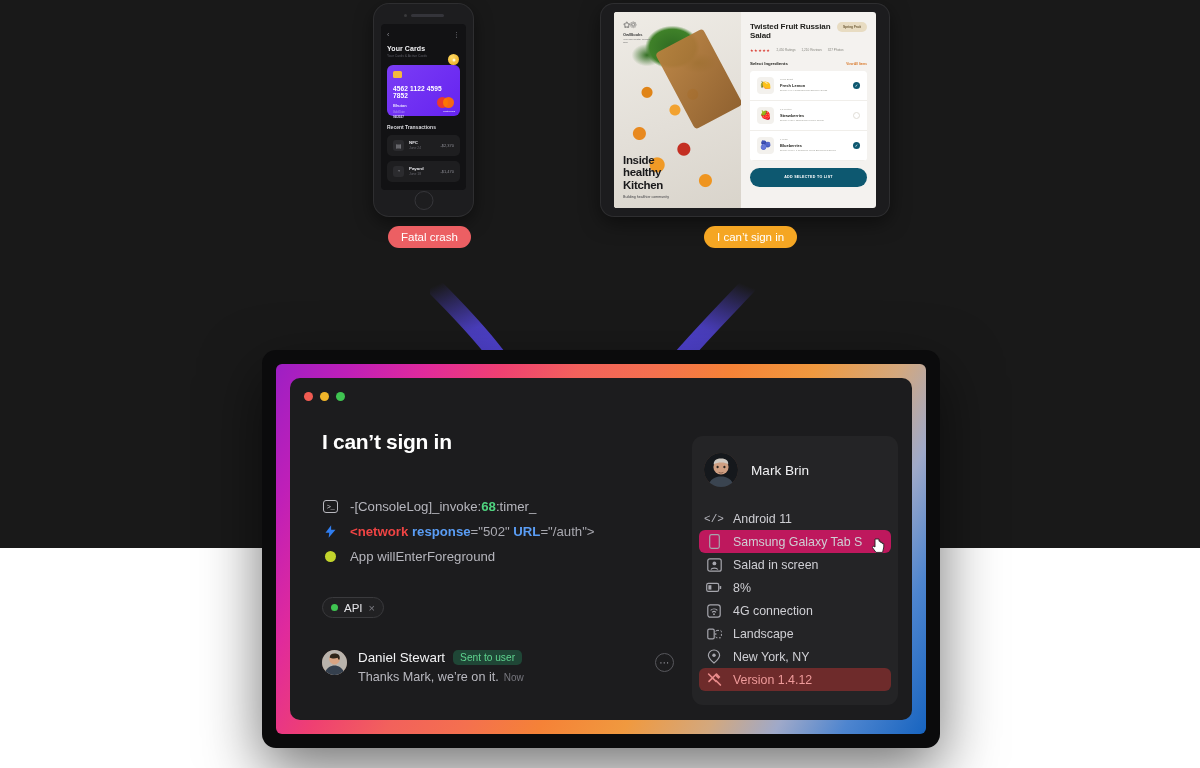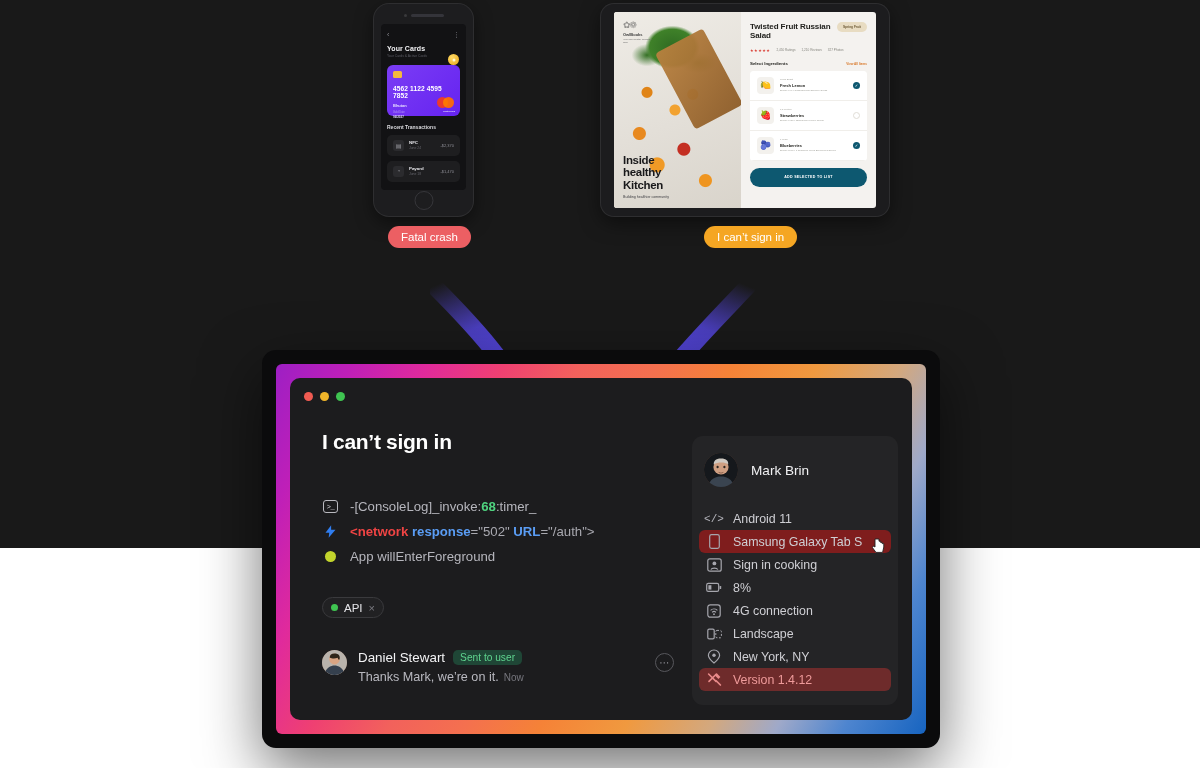--- a/index.html
+++ b/index.html
@@ -246,21 +246,21 @@
     position: relative;
   }
   .uname { color: #f0f0f2; font-size: 13.6px; }
   .panel-list { margin-top: 20px; }
   .prow {
     display: flex; align-items: center; gap: 11px; height: 23px; padding: 0 7px;
     border-radius: 6px; margin: 0 -5px; position: relative;
   }
   .prow .pic { width: 16px; display: flex; align-items: center; justify-content: center; flex: none; color: #9c9ca3; }
   .prow .ptxt { color: #cfcfd4; font-size: 12.4px; white-space: nowrap; overflow: hidden; }
-  .prow.hl { background: #7f1d1d; }
+  .prow.hl { background: #be185d; }
   .prow.err { background: #6e2b2b; }
   .prow.err .ptxt { color: #ee9a9a; }
   .prow.err .pic { color: #e98b8b; }
   .cursor { position: absolute; right: 6px; top: 7px; font-size: 13px; color: #fff; }
   .codeglyph { font-family: "Liberation Mono", monospace; font-size: 11px; color: #b4b4bb; }
 </style>
 </head>
 <body>
 
 <div class="dark-band"></div>
@@ -496,21 +496,21 @@
               </span>
             </div>
             <div class="prow">
               <span class="pic">
                 <svg width="15" height="14" viewBox="0 0 15 14">
                     <rect x="0.8" y="0.8" width="13.4" height="12.4" rx="2" fill="none" stroke="#a6a6ad" stroke-width="1.2"></rect>
                     <circle cx="7.4" cy="5.4" r="1.9" fill="#a6a6ad"></circle>
                     <path d="M4 11.6 c0.6 -2 6 -2 6.8 0" stroke="#a6a6ad" stroke-width="1.2" fill="none"></path>
                   </svg>
               </span>
-              <span class="ptxt">Sign in cooking</span>
+              <span class="ptxt">Salad in screen</span>
             </div>
             <div class="prow">
               <span class="pic">
                 <svg width="16" height="11" viewBox="0 0 16 11">
                     <rect x="0.7" y="1.4" width="12" height="8" rx="1.6" fill="none" stroke="#a6a6ad" stroke-width="1.2"></rect>
                     <rect x="2.4" y="3.2" width="3" height="4.4" fill="#a6a6ad"></rect>
                     <rect x="13.6" y="4" width="1.6" height="3" rx="0.6" fill="#a6a6ad"></rect>
                   </svg>
               </span>
               <span class="ptxt">8%</span>

